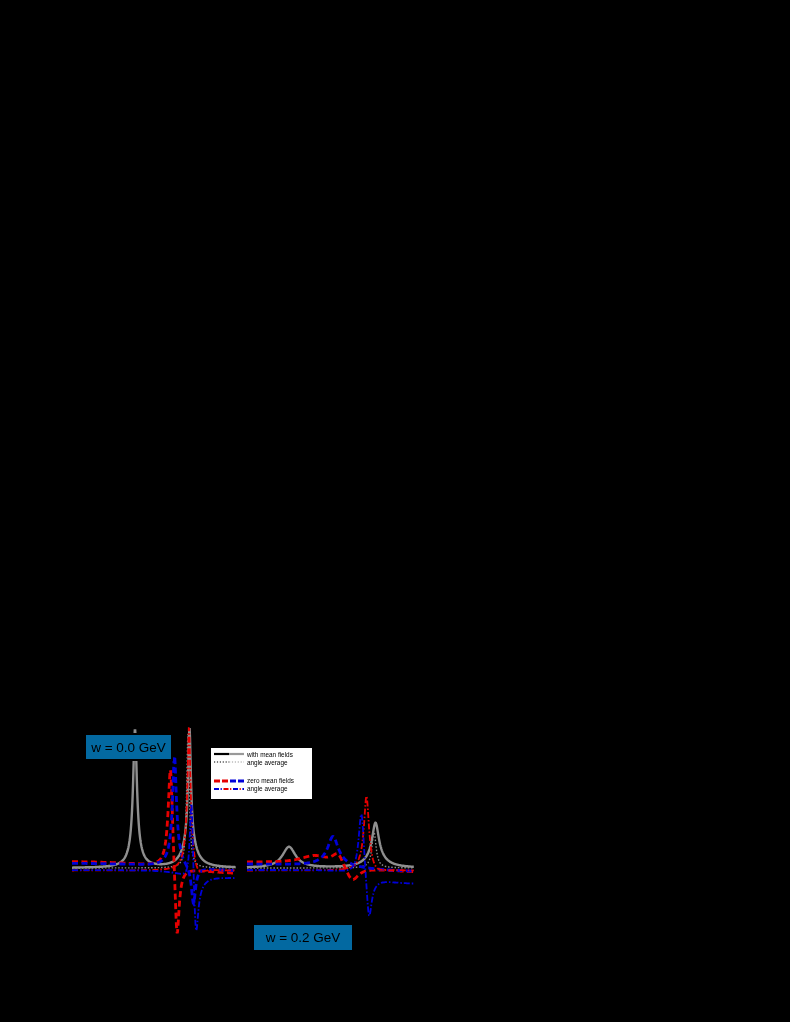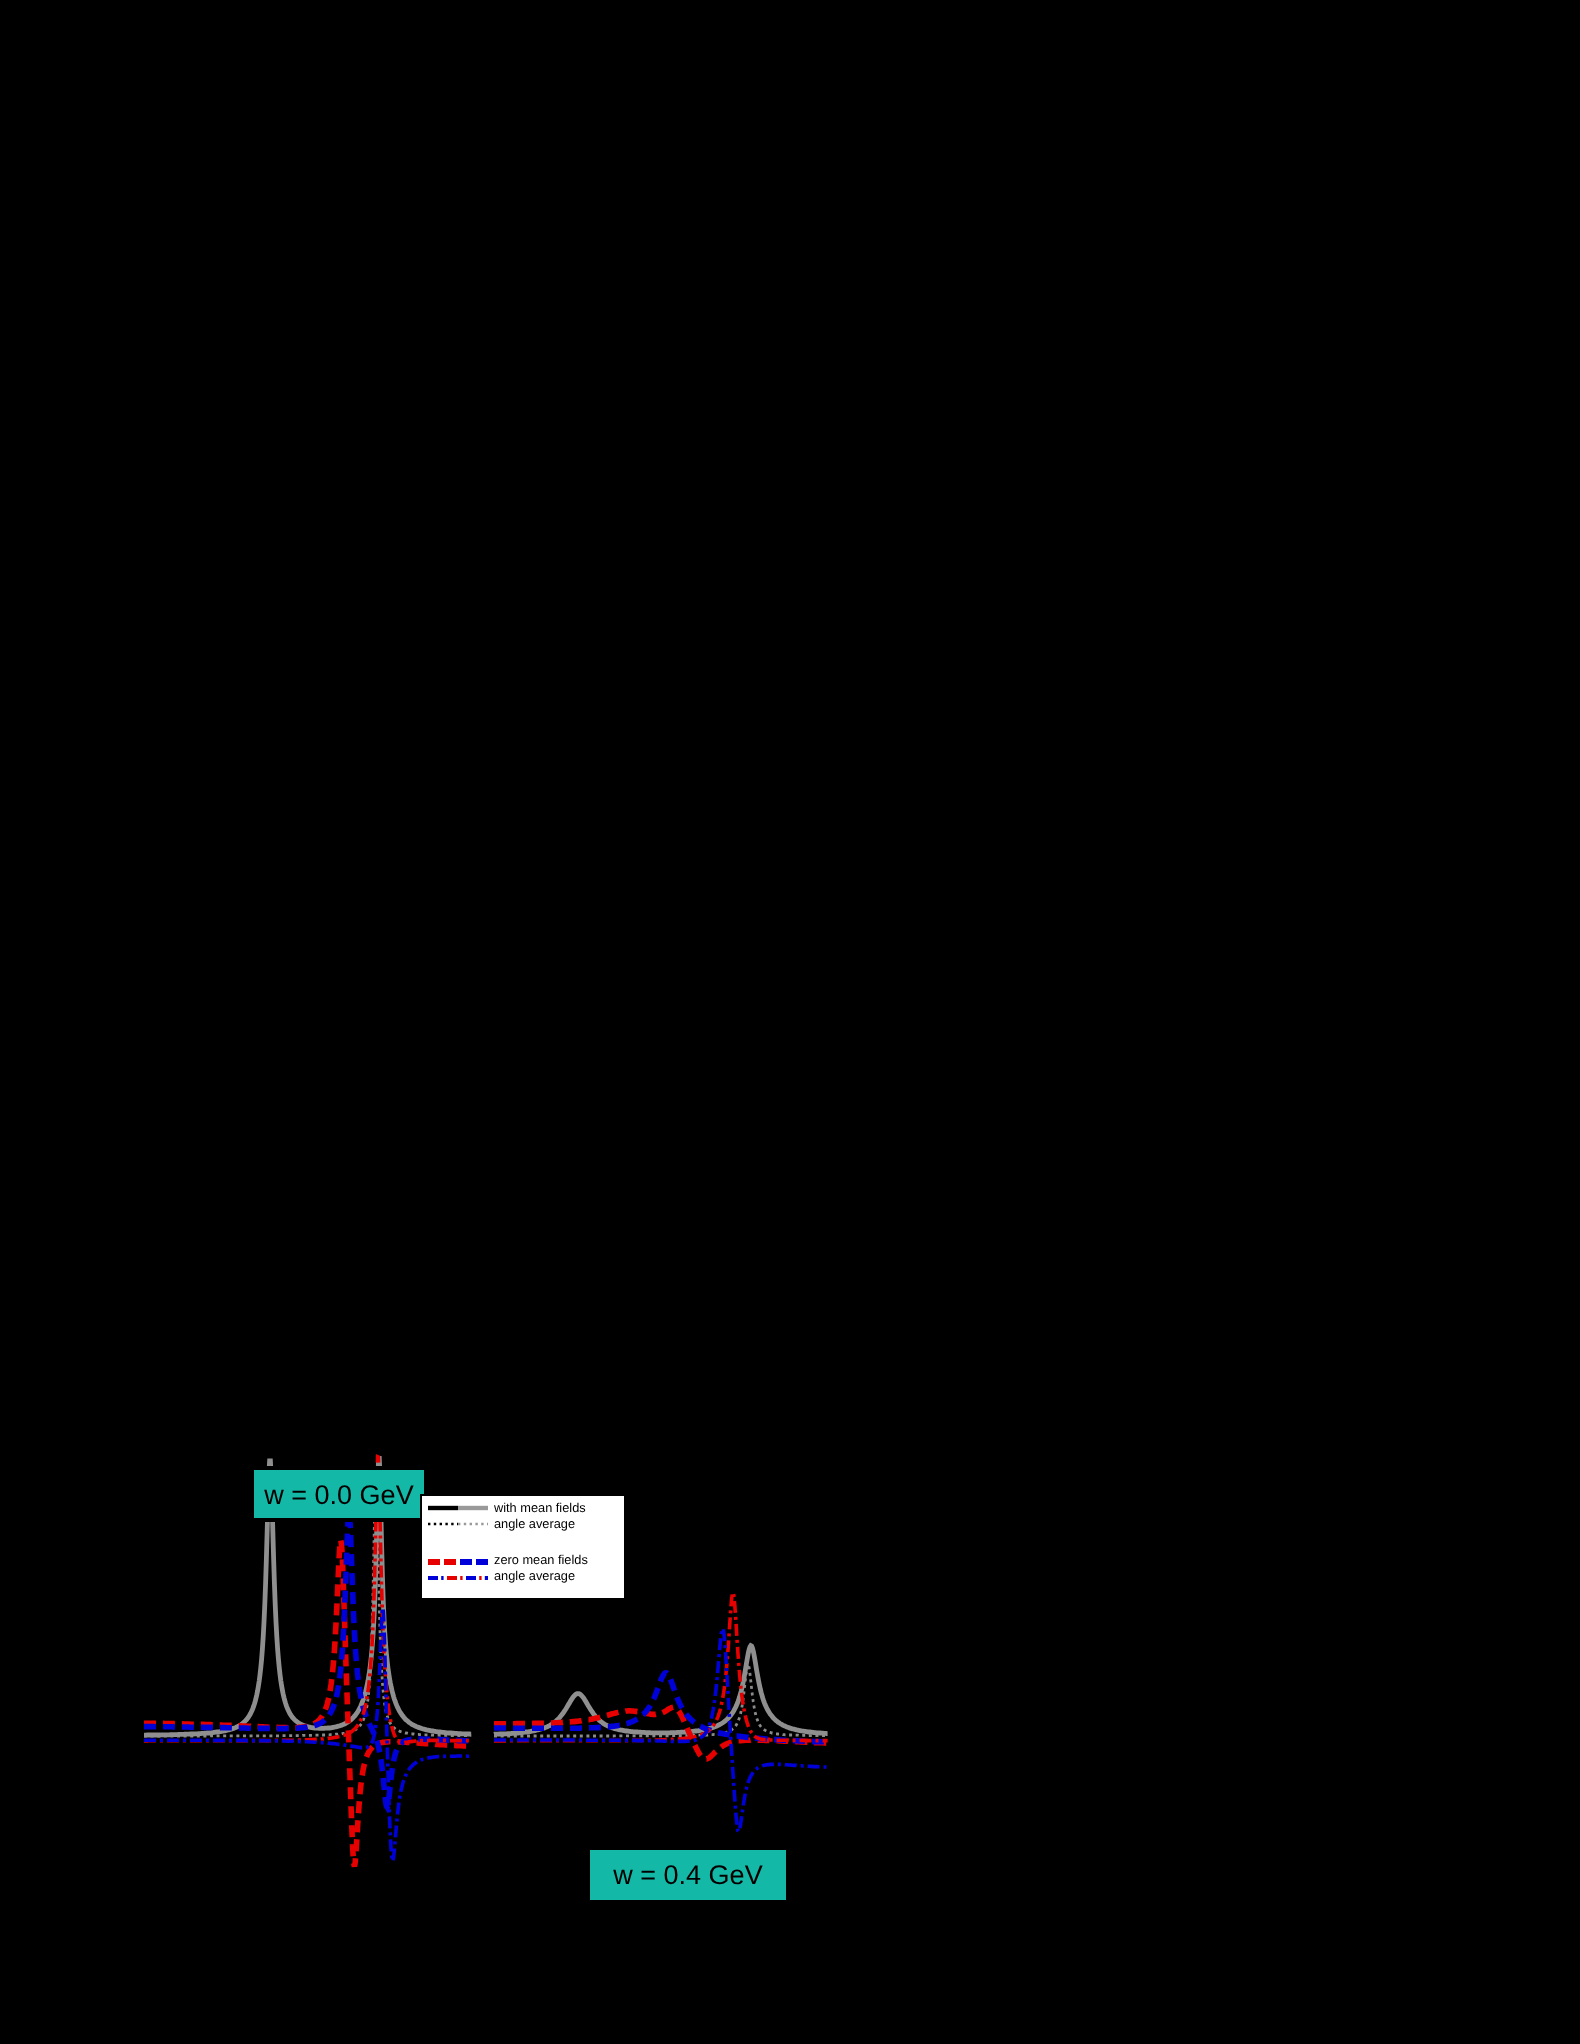--- a/index.html
+++ b/index.html
@@ -1,20 +1,20 @@
 <!DOCTYPE html>
 <html><head>
 <meta charset="utf-8">
 <style>
   html,body{margin:0;padding:0;background:#000;}
   #stage{position:relative;width:790px;height:1022px;background:#000;overflow:hidden;
          font-family:"Liberation Sans", sans-serif;}
   #chart-svg{position:absolute;left:0;top:0;}
-  .annot-box{position:absolute;background:#14b8a6;color:#000;display:flex;align-items:center;
-             justify-content:center;font-family:"Liberation Sans",sans-serif;margin-left:41px;}
+  .annot-box{position:absolute;background:#0369a1;color:#000;display:flex;align-items:center;
+             justify-content:center;font-family:"Liberation Sans",sans-serif;}
   #label-w0{left:84px;top:733px;width:85px;height:24px;border:2px solid #000;font-size:13.5px;}
   #label-w4{left:253px;top:924px;width:98px;height:25px;border:1px solid #000;font-size:13.5px;}
   #legend{position:absolute;left:210px;top:747px;width:101px;height:51px;background:#fff;
           border:1px solid #000;}
   .leg-row{position:absolute;left:2px;height:8px;display:flex;align-items:center;}
   .leg-row svg{display:block;}
   .leg-text{font-size:6.4px;color:#000;margin-left:2px;white-space:nowrap;
             font-family:"Liberation Sans",sans-serif;}
 </style>
 </head>
@@ -35,21 +35,21 @@
       <path d="M247.0 864.0 L247.4 864.0 L247.8 864.0 L248.2 864.0 L248.6 864.0 L249.0 864.0 L249.4 864.0 L249.8 864.0 L250.2 864.0 L250.6 864.0 L251.0 864.0 L251.4 864.0 L251.8 864.0 L252.2 864.0 L252.6 864.0 L253.0 864.0 L253.4 864.0 L253.8 864.0 L254.2 864.0 L254.6 864.1 L255.0 864.1 L255.4 864.1 L255.8 864.1 L256.2 864.1 L256.6 864.1 L257.0 864.1 L257.4 864.1 L257.8 864.1 L258.2 864.1 L258.6 864.1 L259.0 864.1 L259.4 864.1 L259.8 864.1 L260.2 864.1 L260.6 864.1 L261.0 864.1 L261.4 864.1 L261.8 864.1 L262.2 864.1 L262.6 864.1 L263.0 864.1 L263.4 864.1 L263.8 864.1 L264.2 864.1 L264.6 864.1 L265.0 864.1 L265.4 864.1 L265.8 864.1 L266.2 864.1 L266.6 864.1 L267.0 864.1 L267.4 864.1 L267.8 864.1 L268.2 864.1 L268.6 864.1 L269.0 864.1 L269.4 864.1 L269.8 864.1 L270.2 864.1 L270.6 864.1 L271.0 864.1 L271.4 864.1 L271.8 864.1 L272.2 864.1 L272.6 864.1 L273.0 864.1 L273.4 864.1 L273.8 864.1 L274.2 864.1 L274.6 864.1 L275.0 864.1 L275.4 864.1 L275.8 864.1 L276.2 864.1 L276.6 864.1 L277.0 864.1 L277.4 864.1 L277.8 864.1 L278.2 864.1 L278.6 864.1 L279.0 864.1 L279.4 864.1 L279.8 864.1 L280.2 864.1 L280.6 864.1 L281.0 864.1 L281.4 864.1 L281.8 864.1 L282.2 864.1 L282.6 864.1 L283.0 864.1 L283.4 864.1 L283.8 864.1 L284.2 864.1 L284.6 864.1 L285.0 864.1 L285.4 864.1 L285.8 864.1 L286.2 864.1 L286.6 864.1 L287.0 864.1 L287.4 864.1 L287.8 864.1 L288.2 864.1 L288.6 864.1 L289.0 864.1 L289.4 864.1 L289.8 864.1 L290.2 864.1 L290.6 864.0 L291.0 864.0 L291.4 864.0 L291.8 864.0 L292.2 864.0 L292.6 864.0 L293.0 864.0 L293.4 864.0 L293.8 864.0 L294.2 864.0 L294.6 864.0 L295.0 863.9 L295.4 863.9 L295.8 863.9 L296.2 863.9 L296.6 863.9 L297.0 863.9 L297.4 863.9 L297.8 863.8 L298.2 863.8 L298.6 863.8 L299.0 863.8 L299.4 863.8 L299.8 863.7 L300.2 863.7 L300.6 863.7 L301.0 863.7 L301.4 863.6 L301.8 863.6 L302.2 863.6 L302.6 863.6 L303.0 863.5 L303.4 863.5 L303.8 863.4 L304.2 863.4 L304.6 863.4 L305.0 863.3 L305.4 863.3 L305.8 863.2 L306.2 863.2 L306.6 863.1 L307.0 863.1 L307.4 863.0 L307.8 863.0 L308.2 862.9 L308.6 862.9 L309.0 862.8 L309.4 862.7 L309.8 862.6 L310.2 862.6 L310.6 862.5 L311.0 862.4 L311.4 862.3 L311.8 862.2 L312.2 862.1 L312.6 862.0 L313.0 861.9 L313.4 861.8 L313.8 861.7 L314.2 861.5 L314.6 861.4 L315.0 861.2 L315.4 861.1 L315.8 860.9 L316.2 860.8 L316.6 860.6 L317.0 860.4 L317.4 860.2 L317.8 860.0 L318.2 859.8 L318.6 859.5 L319.0 859.3 L319.4 859.0 L319.8 858.7 L320.2 858.4 L320.6 858.1 L321.0 857.8 L321.4 857.4 L321.8 857.1 L322.2 856.6 L322.6 856.2 L323.0 855.8 L323.4 855.3 L323.8 854.7 L324.2 854.2 L324.6 853.6 L325.0 853.0 L325.4 852.3 L325.8 851.5 L326.2 850.8 L326.6 849.9 L327.0 849.1 L327.4 848.2 L327.8 847.2 L328.2 846.2 L328.6 845.1 L329.0 844.0 L329.4 842.9 L329.8 841.8 L330.2 840.8 L330.6 839.7 L331.0 838.8 L331.4 838.0 L331.8 837.3 L332.2 836.8 L332.6 836.5 L333.0 836.4 L333.4 836.5 L333.8 836.9 L334.2 837.4 L334.6 838.2 L335.0 839.0 L335.4 840.0 L335.8 841.1 L336.2 842.2 L336.6 843.4 L337.0 844.5 L337.4 845.7 L337.8 846.8 L338.2 847.9 L338.6 848.9 L339.0 849.9 L339.4 850.8 L339.8 851.7 L340.2 852.5 L340.6 853.3 L341.0 854.0 L341.4 854.7 L341.8 855.3 L342.2 855.9 L342.6 856.5 L343.0 857.0 L343.4 857.6 L343.8 858.0 L344.2 858.5 L344.6 858.9 L345.0 859.3 L345.4 859.7 L345.8 860.1 L346.2 860.4 L346.6 860.8 L347.0 861.1 L347.4 861.4 L347.8 861.7 L348.2 861.9 L348.6 862.2 L349.0 862.4 L349.4 862.7 L349.8 862.9 L350.2 863.1 L350.6 863.3 L351.0 863.5 L351.4 863.7 L351.8 863.9 L352.2 864.1 L352.6 864.2 L353.0 864.4 L353.4 864.6 L353.8 864.7 L354.2 864.9 L354.6 865.0 L355.0 865.1 L355.4 865.3 L355.8 865.4 L356.2 865.5 L356.6 865.6 L357.0 865.8 L357.4 865.9 L357.8 866.0 L358.2 866.1 L358.6 866.2 L359.0 866.3 L359.4 866.4 L359.8 866.5 L360.2 866.6 L360.6 866.7 L361.0 866.7 L361.4 866.8 L361.8 866.9 L362.2 867.0 L362.6 867.1 L363.0 867.1 L363.4 867.2 L363.8 867.3 L364.2 867.4 L364.6 867.4 L365.0 867.5 L365.4 867.6 L365.8 867.6 L366.2 867.7 L366.6 867.7 L367.0 867.8 L367.4 867.9 L367.8 867.9 L368.2 868.0 L368.6 868.0 L369.0 868.1 L369.4 868.1 L369.8 868.2 L370.2 868.2 L370.6 868.3 L371.0 868.3 L371.4 868.4 L371.8 868.4 L372.2 868.5 L372.6 868.5 L373.0 868.6 L373.4 868.6 L373.8 868.7 L374.2 868.7 L374.6 868.8 L375.0 868.8 L375.4 868.8 L375.8 868.9 L376.2 868.9 L376.6 869.0 L377.0 869.0 L377.4 869.0 L377.8 869.1 L378.2 869.1 L378.6 869.1 L379.0 869.2 L379.4 869.2 L379.8 869.2 L380.2 869.3 L380.6 869.3 L381.0 869.3 L381.4 869.4 L381.8 869.4 L382.2 869.4 L382.6 869.5 L383.0 869.5 L383.4 869.5 L383.8 869.6 L384.2 869.6 L384.6 869.6 L385.0 869.6 L385.4 869.7 L385.8 869.7 L386.2 869.7 L386.6 869.8 L387.0 869.8 L387.4 869.8 L387.8 869.8 L388.2 869.9 L388.6 869.9 L389.0 869.9 L389.4 869.9 L389.8 870.0 L390.2 870.0 L390.6 870.0 L391.0 870.0 L391.4 870.1 L391.8 870.1 L392.2 870.1 L392.6 870.1 L393.0 870.1 L393.4 870.2 L393.8 870.2 L394.2 870.2 L394.6 870.2 L395.0 870.3 L395.4 870.3 L395.8 870.3 L396.2 870.3 L396.6 870.3 L397.0 870.4 L397.4 870.4 L397.8 870.4 L398.2 870.4 L398.6 870.4 L399.0 870.4 L399.4 870.5 L399.8 870.5 L400.2 870.5 L400.6 870.5 L401.0 870.5 L401.4 870.5 L401.8 870.6 L402.2 870.6 L402.6 870.6 L403.0 870.6 L403.4 870.6 L403.8 870.6 L404.2 870.7 L404.6 870.7 L405.0 870.7 L405.4 870.7 L405.8 870.7 L406.2 870.7 L406.6 870.8 L407.0 870.8 L407.4 870.8 L407.8 870.8 L408.2 870.8 L408.6 870.8 L409.0 870.8 L409.4 870.8 L409.8 870.9 L410.2 870.9 L410.6 870.9 L411.0 870.9 L411.4 870.9 L411.8 870.9 L412.2 870.9 L412.6 870.9 L413.0 871.0 L413.4 871.0 L413.8 871.0" fill="none" stroke="#0000d9" stroke-width="2.8" stroke-dasharray="6 3.5"></path>
       <path d="M247.0 870.5 L247.4 870.5 L247.8 870.5 L248.2 870.5 L248.6 870.5 L249.0 870.5 L249.4 870.5 L249.8 870.5 L250.2 870.5 L250.6 870.5 L251.0 870.5 L251.4 870.5 L251.8 870.5 L252.2 870.5 L252.6 870.5 L253.0 870.5 L253.4 870.5 L253.8 870.4 L254.2 870.4 L254.6 870.4 L255.0 870.4 L255.4 870.4 L255.8 870.4 L256.2 870.4 L256.6 870.4 L257.0 870.4 L257.4 870.4 L257.8 870.4 L258.2 870.4 L258.6 870.4 L259.0 870.4 L259.4 870.4 L259.8 870.4 L260.2 870.4 L260.6 870.4 L261.0 870.4 L261.4 870.4 L261.8 870.4 L262.2 870.4 L262.6 870.4 L263.0 870.4 L263.4 870.4 L263.8 870.4 L264.2 870.4 L264.6 870.4 L265.0 870.4 L265.4 870.4 L265.8 870.4 L266.2 870.4 L266.6 870.4 L267.0 870.4 L267.4 870.4 L267.8 870.4 L268.2 870.4 L268.6 870.4 L269.0 870.4 L269.4 870.4 L269.8 870.4 L270.2 870.4 L270.6 870.4 L271.0 870.4 L271.4 870.4 L271.8 870.4 L272.2 870.4 L272.6 870.4 L273.0 870.4 L273.4 870.4 L273.8 870.4 L274.2 870.4 L274.6 870.4 L275.0 870.4 L275.4 870.4 L275.8 870.4 L276.2 870.4 L276.6 870.4 L277.0 870.4 L277.4 870.4 L277.8 870.4 L278.2 870.4 L278.6 870.4 L279.0 870.4 L279.4 870.4 L279.8 870.4 L280.2 870.4 L280.6 870.4 L281.0 870.4 L281.4 870.4 L281.8 870.4 L282.2 870.4 L282.6 870.4 L283.0 870.4 L283.4 870.4 L283.8 870.4 L284.2 870.4 L284.6 870.4 L285.0 870.4 L285.4 870.4 L285.8 870.4 L286.2 870.4 L286.6 870.4 L287.0 870.4 L287.4 870.4 L287.8 870.4 L288.2 870.4 L288.6 870.4 L289.0 870.4 L289.4 870.4 L289.8 870.4 L290.2 870.4 L290.6 870.4 L291.0 870.4 L291.4 870.4 L291.8 870.4 L292.2 870.4 L292.6 870.4 L293.0 870.4 L293.4 870.4 L293.8 870.4 L294.2 870.4 L294.6 870.4 L295.0 870.4 L295.4 870.4 L295.8 870.4 L296.2 870.4 L296.6 870.4 L297.0 870.4 L297.4 870.4 L297.8 870.4 L298.2 870.4 L298.6 870.4 L299.0 870.4 L299.4 870.4 L299.8 870.3 L300.2 870.3 L300.6 870.3 L301.0 870.3 L301.4 870.3 L301.8 870.3 L302.2 870.3 L302.6 870.3 L303.0 870.3 L303.4 870.3 L303.8 870.3 L304.2 870.3 L304.6 870.3 L305.0 870.3 L305.4 870.3 L305.8 870.3 L306.2 870.3 L306.6 870.3 L307.0 870.3 L307.4 870.3 L307.8 870.3 L308.2 870.3 L308.6 870.3 L309.0 870.3 L309.4 870.3 L309.8 870.3 L310.2 870.3 L310.6 870.3 L311.0 870.3 L311.4 870.3 L311.8 870.3 L312.2 870.3 L312.6 870.3 L313.0 870.3 L313.4 870.3 L313.8 870.3 L314.2 870.2 L314.6 870.2 L315.0 870.2 L315.4 870.2 L315.8 870.2 L316.2 870.2 L316.6 870.2 L317.0 870.2 L317.4 870.2 L317.8 870.2 L318.2 870.2 L318.6 870.2 L319.0 870.2 L319.4 870.2 L319.8 870.2 L320.2 870.2 L320.6 870.2 L321.0 870.2 L321.4 870.2 L321.8 870.1 L322.2 870.1 L322.6 870.1 L323.0 870.1 L323.4 870.1 L323.8 870.1 L324.2 870.1 L324.6 870.1 L325.0 870.1 L325.4 870.1 L325.8 870.1 L326.2 870.1 L326.6 870.1 L327.0 870.0 L327.4 870.0 L327.8 870.0 L328.2 870.0 L328.6 870.0 L329.0 870.0 L329.4 870.0 L329.8 870.0 L330.2 870.0 L330.6 869.9 L331.0 869.9 L331.4 869.9 L331.8 869.9 L332.2 869.9 L332.6 869.9 L333.0 869.8 L333.4 869.8 L333.8 869.8 L334.2 869.8 L334.6 869.8 L335.0 869.8 L335.4 869.7 L335.8 869.7 L336.2 869.7 L336.6 869.7 L337.0 869.6 L337.4 869.6 L337.8 869.6 L338.2 869.6 L338.6 869.5 L339.0 869.5 L339.4 869.5 L339.8 869.4 L340.2 869.4 L340.6 869.4 L341.0 869.3 L341.4 869.3 L341.8 869.3 L342.2 869.2 L342.6 869.2 L343.0 869.1 L343.4 869.1 L343.8 869.0 L344.2 869.0 L344.6 868.9 L345.0 868.8 L345.4 868.8 L345.8 868.7 L346.2 868.6 L346.6 868.5 L347.0 868.5 L347.4 868.4 L347.8 868.3 L348.2 868.2 L348.6 868.1 L349.0 868.0 L349.4 867.8 L349.8 867.7 L350.2 867.6 L350.6 867.4 L351.0 867.3 L351.4 867.1 L351.8 866.9 L352.2 866.7 L352.6 866.5 L353.0 866.2 L353.4 866.0 L353.8 865.7 L354.2 865.4 L354.6 865.1 L355.0 864.7 L355.4 864.3 L355.8 863.9 L356.2 863.4 L356.6 862.9 L357.0 862.3 L357.4 861.7 L357.8 860.9 L358.2 860.1 L358.6 859.3 L359.0 858.3 L359.4 857.1 L359.8 855.9 L360.2 854.5 L360.6 852.8 L361.0 851.0 L361.4 848.9 L361.8 846.5 L362.2 843.7 L362.6 840.5 L363.0 836.8 L363.4 832.5 L363.8 827.7 L364.2 822.3 L364.6 816.4 L365.0 810.3 L365.4 804.4 L365.8 799.6 L366.2 796.7 L366.6 796.2 L367.0 798.3 L367.4 802.6 L367.8 808.3 L368.2 814.6 L368.6 821.0 L369.0 827.0 L369.4 832.4 L369.8 837.2 L370.2 841.4 L370.6 845.1 L371.0 848.4 L371.4 851.2 L371.8 853.6 L372.2 855.8 L372.6 857.7 L373.0 859.4 L373.4 860.8 L373.8 862.1 L374.2 863.2 L374.6 864.2 L375.0 865.0 L375.4 865.8 L375.8 866.4 L376.2 867.0 L376.6 867.4 L377.0 867.8 L377.4 868.2 L377.8 868.5 L378.2 868.7 L378.6 868.9 L379.0 869.1 L379.4 869.3 L379.8 869.4 L380.2 869.5 L380.6 869.6 L381.0 869.7 L381.4 869.7 L381.8 869.8 L382.2 869.8 L382.6 869.9 L383.0 869.9 L383.4 869.9 L383.8 869.9 L384.2 870.0 L384.6 870.0 L385.0 870.0 L385.4 870.0 L385.8 870.0 L386.2 870.0 L386.6 870.0 L387.0 870.0 L387.4 870.1 L387.8 870.1 L388.2 870.1 L388.6 870.1 L389.0 870.1 L389.4 870.1 L389.8 870.1 L390.2 870.1 L390.6 870.1 L391.0 870.1 L391.4 870.1 L391.8 870.1 L392.2 870.1 L392.6 870.1 L393.0 870.1 L393.4 870.1 L393.8 870.1 L394.2 870.1 L394.6 870.2 L395.0 870.2 L395.4 870.2 L395.8 870.2 L396.2 870.2 L396.6 870.2 L397.0 870.2 L397.4 870.2 L397.8 870.2 L398.2 870.2 L398.6 870.2 L399.0 870.2 L399.4 870.2 L399.8 870.2 L400.2 870.2 L400.6 870.2 L401.0 870.2 L401.4 870.2 L401.8 870.2 L402.2 870.2 L402.6 870.2 L403.0 870.2 L403.4 870.2 L403.8 870.3 L404.2 870.3 L404.6 870.3 L405.0 870.3 L405.4 870.3 L405.8 870.3 L406.2 870.3 L406.6 870.3 L407.0 870.3 L407.4 870.3 L407.8 870.3 L408.2 870.3 L408.6 870.3 L409.0 870.3 L409.4 870.3 L409.8 870.3 L410.2 870.3 L410.6 870.3 L411.0 870.3 L411.4 870.3 L411.8 870.3 L412.2 870.3 L412.6 870.3 L413.0 870.3 L413.4 870.3 L413.8 870.3" fill="none" stroke="#e60000" stroke-width="1.8" stroke-dasharray="6 2 1.5 2"></path>
       <path d="M247.0 870.0 L247.4 870.0 L247.8 870.0 L248.2 870.0 L248.6 870.0 L249.0 870.0 L249.4 870.0 L249.8 870.0 L250.2 870.0 L250.6 870.0 L251.0 870.0 L251.4 870.0 L251.8 870.0 L252.2 870.0 L252.6 870.0 L253.0 870.0 L253.4 870.0 L253.8 870.0 L254.2 870.0 L254.6 870.0 L255.0 870.0 L255.4 870.0 L255.8 870.0 L256.2 870.0 L256.6 870.0 L257.0 870.0 L257.4 870.0 L257.8 870.0 L258.2 870.0 L258.6 870.0 L259.0 870.0 L259.4 870.0 L259.8 870.0 L260.2 870.0 L260.6 870.0 L261.0 870.0 L261.4 870.0 L261.8 870.0 L262.2 870.0 L262.6 870.0 L263.0 870.0 L263.4 870.0 L263.8 870.0 L264.2 870.0 L264.6 870.0 L265.0 870.0 L265.4 870.0 L265.8 870.0 L266.2 870.0 L266.6 870.0 L267.0 870.0 L267.4 870.0 L267.8 870.0 L268.2 870.0 L268.6 870.0 L269.0 870.0 L269.4 870.0 L269.8 870.0 L270.2 870.0 L270.6 870.0 L271.0 870.0 L271.4 870.0 L271.8 870.0 L272.2 870.0 L272.6 870.0 L273.0 870.0 L273.4 870.0 L273.8 870.0 L274.2 870.0 L274.6 870.0 L275.0 870.0 L275.4 870.0 L275.8 870.0 L276.2 870.0 L276.6 870.0 L277.0 870.0 L277.4 870.0 L277.8 870.0 L278.2 870.0 L278.6 870.0 L279.0 870.0 L279.4 870.0 L279.8 870.0 L280.2 870.0 L280.6 870.0 L281.0 870.0 L281.4 870.0 L281.8 870.0 L282.2 870.0 L282.6 870.0 L283.0 870.0 L283.4 870.0 L283.8 870.0 L284.2 870.0 L284.6 870.0 L285.0 870.0 L285.4 870.0 L285.8 870.0 L286.2 870.0 L286.6 870.0 L287.0 870.0 L287.4 870.0 L287.8 870.0 L288.2 870.0 L288.6 870.0 L289.0 870.0 L289.4 870.0 L289.8 870.0 L290.2 870.0 L290.6 870.0 L291.0 870.0 L291.4 870.1 L291.8 870.1 L292.2 870.1 L292.6 870.1 L293.0 870.1 L293.4 870.1 L293.8 870.1 L294.2 870.1 L294.6 870.1 L295.0 870.1 L295.4 870.1 L295.8 870.1 L296.2 870.1 L296.6 870.1 L297.0 870.1 L297.4 870.1 L297.8 870.1 L298.2 870.1 L298.6 870.1 L299.0 870.1 L299.4 870.1 L299.8 870.1 L300.2 870.1 L300.6 870.1 L301.0 870.1 L301.4 870.1 L301.8 870.1 L302.2 870.1 L302.6 870.1 L303.0 870.1 L303.4 870.1 L303.8 870.1 L304.2 870.1 L304.6 870.1 L305.0 870.1 L305.4 870.1 L305.8 870.1 L306.2 870.1 L306.6 870.1 L307.0 870.1 L307.4 870.1 L307.8 870.1 L308.2 870.1 L308.6 870.1 L309.0 870.1 L309.4 870.1 L309.8 870.2 L310.2 870.2 L310.6 870.2 L311.0 870.2 L311.4 870.2 L311.8 870.2 L312.2 870.2 L312.6 870.2 L313.0 870.2 L313.4 870.2 L313.8 870.2 L314.2 870.2 L314.6 870.2 L315.0 870.2 L315.4 870.2 L315.8 870.2 L316.2 870.2 L316.6 870.2 L317.0 870.2 L317.4 870.2 L317.8 870.2 L318.2 870.3 L318.6 870.3 L319.0 870.3 L319.4 870.3 L319.8 870.3 L320.2 870.3 L320.6 870.3 L321.0 870.3 L321.4 870.3 L321.8 870.3 L322.2 870.3 L322.6 870.3 L323.0 870.3 L323.4 870.4 L323.8 870.4 L324.2 870.4 L324.6 870.4 L325.0 870.4 L325.4 870.4 L325.8 870.4 L326.2 870.4 L326.6 870.4 L327.0 870.4 L327.4 870.4 L327.8 870.4 L328.2 870.5 L328.6 870.5 L329.0 870.5 L329.4 870.5 L329.8 870.5 L330.2 870.5 L330.6 870.5 L331.0 870.5 L331.4 870.5 L331.8 870.6 L332.2 870.6 L332.6 870.6 L333.0 870.6 L333.4 870.6 L333.8 870.6 L334.2 870.6 L334.6 870.6 L335.0 870.6 L335.4 870.6 L335.8 870.7 L336.2 870.7 L336.6 870.7 L337.0 870.7 L337.4 870.7 L337.8 870.7 L338.2 870.7 L338.6 870.7 L339.0 870.7 L339.4 870.7 L339.8 870.7 L340.2 870.7 L340.6 870.7 L341.0 870.7 L341.4 870.7 L341.8 870.7 L342.2 870.7 L342.6 870.7 L343.0 870.6 L343.4 870.6 L343.8 870.6 L344.2 870.6 L344.6 870.5 L345.0 870.5 L345.4 870.4 L345.8 870.4 L346.2 870.3 L346.6 870.3 L347.0 870.2 L347.4 870.1 L347.8 870.0 L348.2 869.9 L348.6 869.7 L349.0 869.6 L349.4 869.4 L349.8 869.2 L350.2 869.0 L350.6 868.7 L351.0 868.4 L351.4 868.1 L351.8 867.7 L352.2 867.3 L352.6 866.8 L353.0 866.2 L353.4 865.5 L353.8 864.8 L354.2 863.9 L354.6 862.9 L355.0 861.7 L355.4 860.4 L355.8 858.8 L356.2 857.0 L356.6 854.9 L357.0 852.5 L357.4 849.7 L357.8 846.5 L358.2 842.8 L358.6 838.7 L359.0 834.3 L359.4 829.6 L359.8 824.9 L360.2 820.5 L360.6 817.0 L361.0 814.8 L361.4 814.2 L361.8 815.6 L362.2 818.9 L362.6 823.7 L363.0 829.7 L363.4 836.3 L363.8 843.1 L364.2 850.0 L364.6 856.8 L365.0 863.3 L365.4 869.6 L365.8 875.8 L366.2 882.0 L366.6 888.0 L367.0 894.0 L367.4 899.8 L367.8 905.2 L368.2 909.8 L368.6 913.3 L369.0 915.4 L369.4 915.8 L369.8 914.8 L370.2 912.7 L370.6 910.1 L371.0 907.1 L371.4 904.3 L371.8 901.6 L372.2 899.1 L372.6 897.0 L373.0 895.1 L373.4 893.5 L373.8 892.1 L374.2 890.9 L374.6 889.8 L375.0 888.9 L375.4 888.1 L375.8 887.4 L376.2 886.7 L376.6 886.2 L377.0 885.7 L377.4 885.2 L377.8 884.9 L378.2 884.5 L378.6 884.2 L379.0 883.9 L379.4 883.7 L379.8 883.5 L380.2 883.3 L380.6 883.1 L381.0 883.0 L381.4 882.8 L381.8 882.7 L382.2 882.6 L382.6 882.5 L383.0 882.5 L383.4 882.4 L383.8 882.3 L384.2 882.3 L384.6 882.3 L385.0 882.2 L385.4 882.2 L385.8 882.2 L386.2 882.2 L386.6 882.2 L387.0 882.2 L387.4 882.2 L387.8 882.2 L388.2 882.2 L388.6 882.2 L389.0 882.2 L389.4 882.2 L389.8 882.2 L390.2 882.2 L390.6 882.2 L391.0 882.3 L391.4 882.3 L391.8 882.3 L392.2 882.3 L392.6 882.4 L393.0 882.4 L393.4 882.4 L393.8 882.4 L394.2 882.5 L394.6 882.5 L395.0 882.5 L395.4 882.5 L395.8 882.6 L396.2 882.6 L396.6 882.6 L397.0 882.7 L397.4 882.7 L397.8 882.7 L398.2 882.7 L398.6 882.8 L399.0 882.8 L399.4 882.8 L399.8 882.8 L400.2 882.9 L400.6 882.9 L401.0 882.9 L401.4 883.0 L401.8 883.0 L402.2 883.0 L402.6 883.0 L403.0 883.1 L403.4 883.1 L403.8 883.1 L404.2 883.1 L404.6 883.1 L405.0 883.2 L405.4 883.2 L405.8 883.2 L406.2 883.2 L406.6 883.3 L407.0 883.3 L407.4 883.3 L407.8 883.3 L408.2 883.3 L408.6 883.3 L409.0 883.4 L409.4 883.4 L409.8 883.4 L410.2 883.4 L410.6 883.4 L411.0 883.5 L411.4 883.5 L411.8 883.5 L412.2 883.5 L412.6 883.5 L413.0 883.5 L413.4 883.5 L413.8 883.6" fill="none" stroke="#0000d9" stroke-width="1.8" stroke-dasharray="6 2 1.5 2"></path>
     </svg>
 
   <div class="annot-box" id="label-w0">
     <span>w = 0.0 GeV</span>
   </div>
 
   <div class="annot-box" id="label-w4">
-    <span>w = 0.4 GeV</span>
+    <span>w = 0.2 GeV</span>
   </div>
 
   <div id="legend">
     <div class="leg-row" style="top:2px">
       <svg width="32" height="8">
           <line x1="1" x2="16" y1="4" y2="4" stroke="#000000" stroke-width="2.2"></line>
           <line x1="16" x2="31" y1="4" y2="4" stroke="#999999" stroke-width="2.2"></line>
         </svg>
       <span class="leg-text">with mean fields</span>
     </div>

